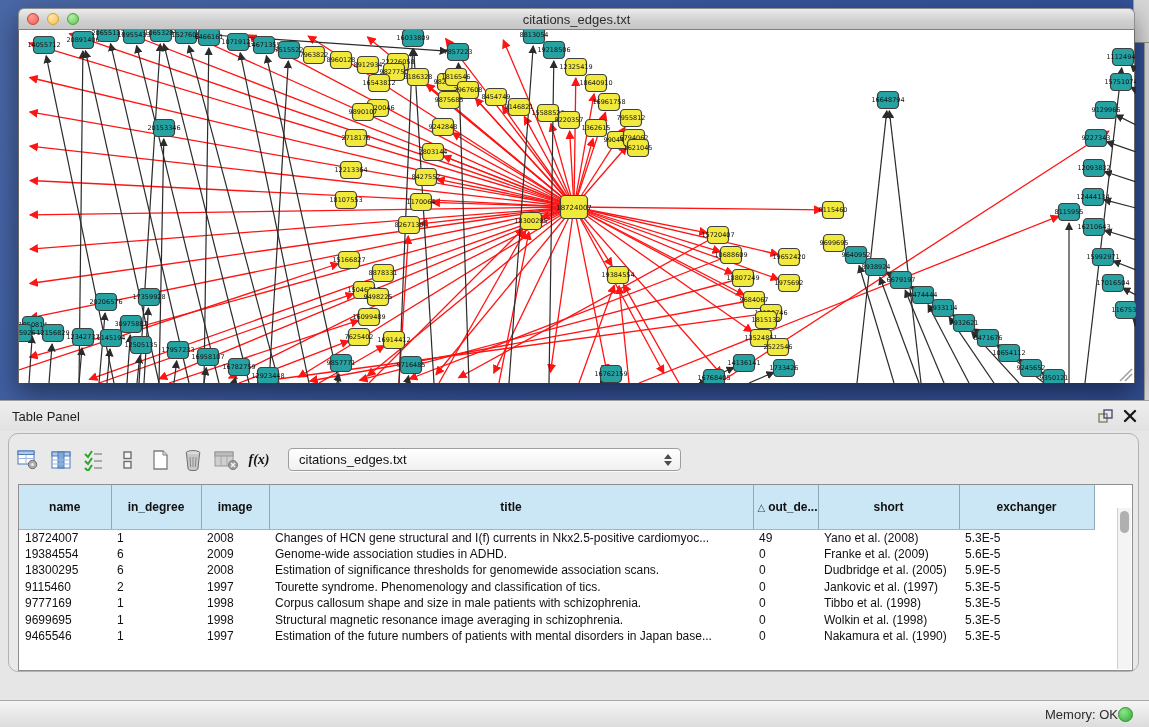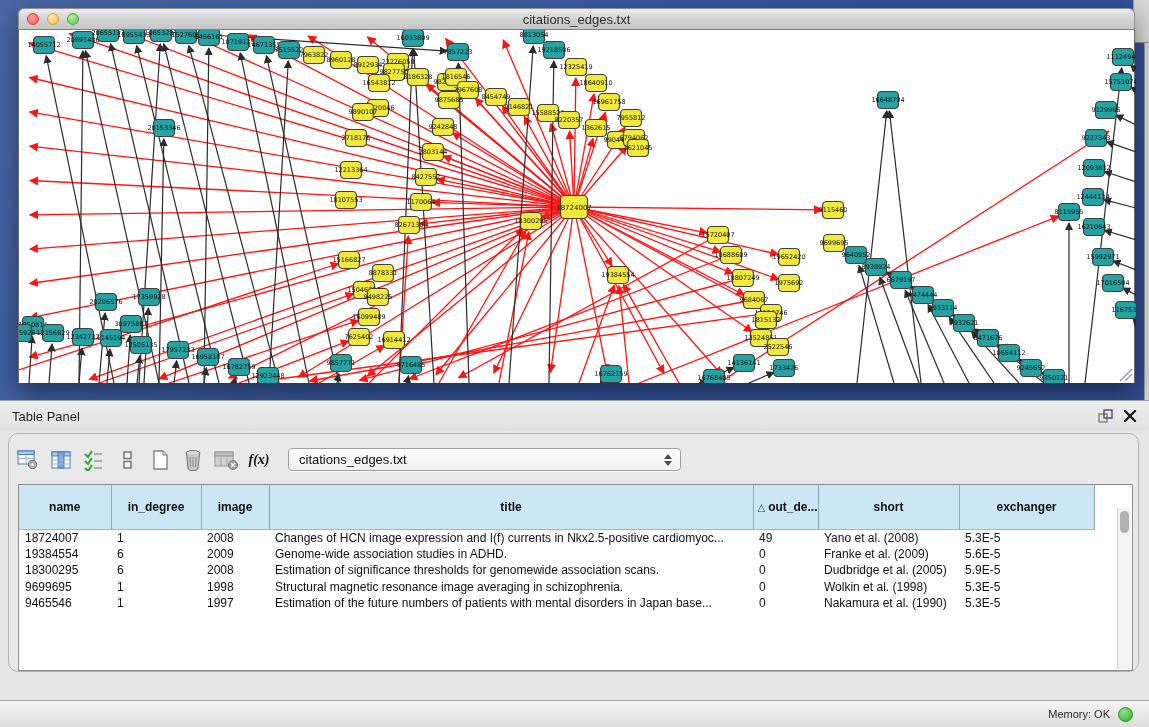--- a/index.html
+++ b/index.html
@@ -69,21 +69,21 @@
     border:1px solid #979797;border-radius:5px;overflow:hidden;background:#fbfbfb;
     box-shadow:0 1px 0 rgba(255,255,255,.8);}
   .tab{display:flex;align-items:center;padding:0 15px;font-size:12.5px;color:#1c1c1c;cursor:pointer;
     background:#fbfbfb;border:none;}
   .tab + .tab{border-left:1px solid #a6a6a6;}
   .tab.selected{background:linear-gradient(#8e8e8e,#7a7a7a);color:#f1f1f1;}
   
   .statusbar{position:absolute;left:0;top:700px;width:1149px;height:27px;
     background:linear-gradient(#f5f5f5,#dcdcdc);border-top:1px solid #a8a8a8;
     display:flex;align-items:center;justify-content:flex-end;}
-  .mem-label{font-size:11px;color:#2c2c2c;margin-right:8px;}
+  .mem-label{font-size:13px;color:#2c2c2c;}
   .mem-dot{width:15px;height:15px;border-radius:50%;margin-right:16px;
     background:radial-gradient(circle at 35% 30%,#8fe48f,#2fae2f);border:1px solid #279427;}
 </style>
 </head>
 <body>
 
 <div class="screen">
 
   <div class="frame-corner"></div>
   <div class="frame-strip"></div>
@@ -823,21 +823,21 @@
                 <th>short</th>
                 <th>exchanger</th>
                 <th class="filler"></th>
               </tr>
             </thead>
           <tbody id="rows">
               <tr>
                 <td>18724007</td>
                 <td>1</td>
                 <td>2008</td>
-                <td>Changes of HCN image expression and I(f) currents in Nkx2.5-positive cardiomyoc...</td>
+                <td>Changes of HCN gene structural and I(f) currents in Nkx2.5-positive cardiomyoc...</td>
                 <td>49</td>
                 <td>Yano et al. (2008)</td>
                 <td>5.3E-5</td>
                 <td></td>
               </tr>
               <tr>
                 <td>19384554</td>
                 <td>6</td>
                 <td>2009</td>
                 <td>Genome-wide association studies in ADHD.</td>
@@ -847,20 +847,40 @@
                 <td></td>
               </tr>
               <tr>
                 <td>18300295</td>
                 <td>6</td>
                 <td>2008</td>
                 <td>Estimation of significance thresholds for genomewide association scans.</td>
                 <td>0</td>
                 <td>Dudbridge et al. (2005)</td>
                 <td>5.9E-5</td>
+                <td></td>
+              </tr>
+              <tr>
+                <td>9115460</td>
+                <td>2</td>
+                <td>1997</td>
+                <td>Tourette syndrome. Phenomenology and classification of tics.</td>
+                <td>0</td>
+                <td>Jankovic et al. (1997)</td>
+                <td>5.3E-5</td>
+                <td></td>
+              </tr>
+              <tr>
+                <td>9777169</td>
+                <td>1</td>
+                <td>1998</td>
+                <td>Corpus callosum shape and size in male patients with schizophrenia.</td>
+                <td>0</td>
+                <td>Tibbo et al. (1998)</td>
+                <td>5.3E-5</td>
                 <td></td>
               </tr>
               <tr>
                 <td>9699695</td>
                 <td>1</td>
                 <td>1998</td>
                 <td>Structural magnetic resonance image averaging in schizophrenia.</td>
                 <td>0</td>
                 <td>Wolkin et al. (1998)</td>
                 <td>5.3E-5</td>

